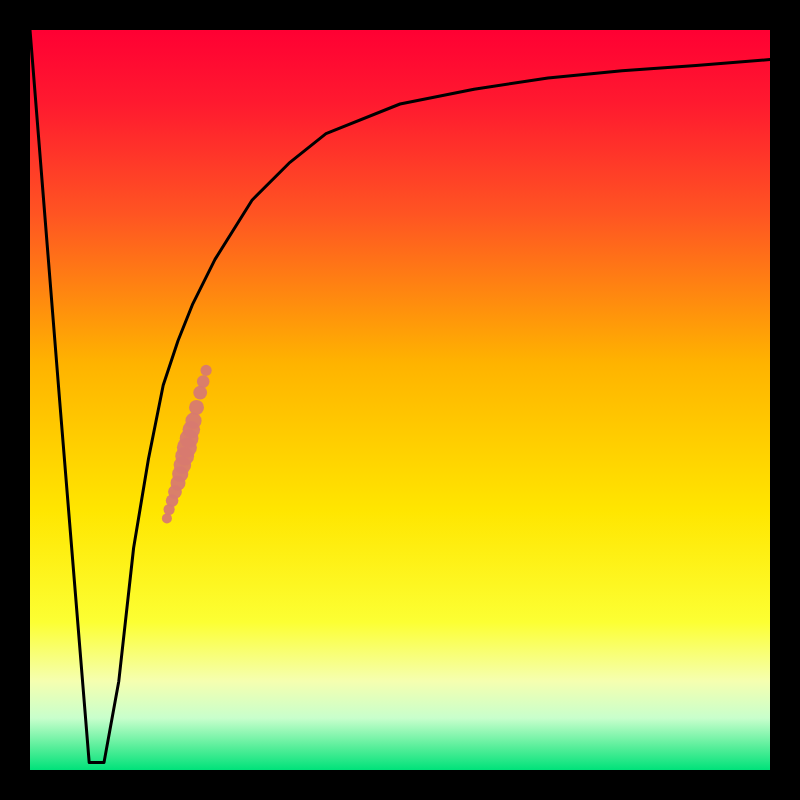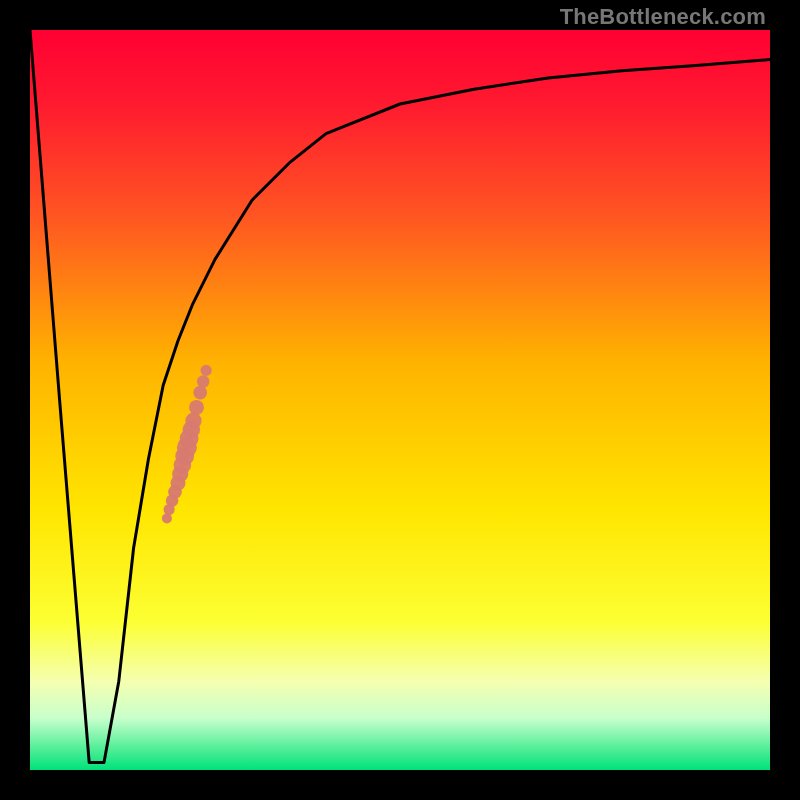--- a/index.html
+++ b/index.html
@@ -50,21 +50,20 @@
     left: 0;
     width: 740px;
     height: 740px;
   }
 </style>
 </head>
 <body>
 
 <div class="frame">
 
-  <div class="watermark">TheBottleneck.com</div>
 
   <div class="plot">
     <svg class="gradient" viewBox="0 0 740 740" preserveAspectRatio="none">
       <defs>
         <linearGradient id="bg" x1="0" y1="0" x2="0" y2="1">
             <stop offset="0%" stop-color="#ff0033"></stop>
             <stop offset="10%" stop-color="#ff1a2f"></stop>
             <stop offset="25%" stop-color="#ff5522"></stop>
             <stop offset="45%" stop-color="#ffb300"></stop>
             <stop offset="65%" stop-color="#ffe600"></stop>

